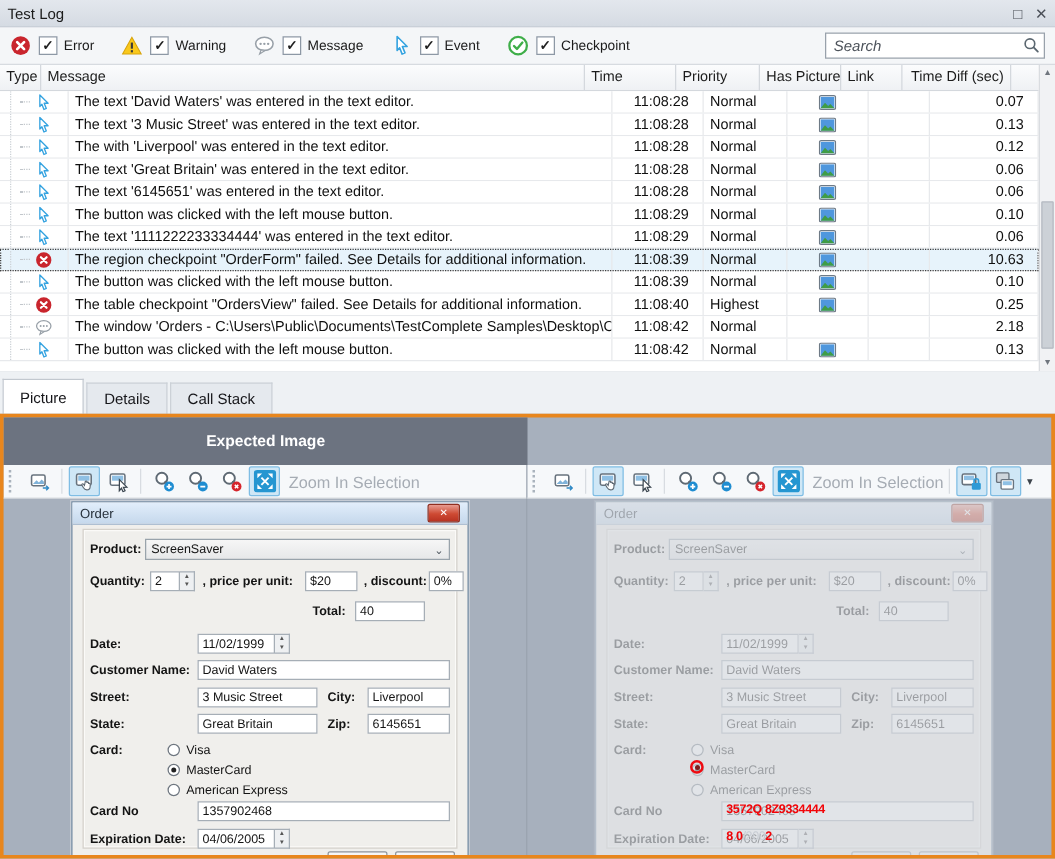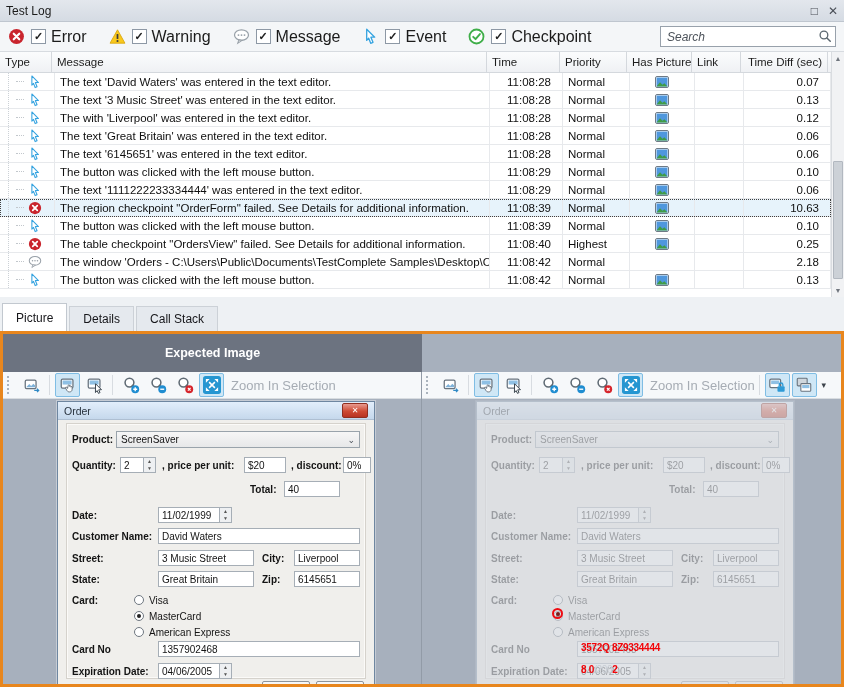--- a/index.html
+++ b/index.html
@@ -12,21 +12,21 @@
   .titlebar .wtitle{font-size:12px;color:#1b1b1b;flex:1;}
   .wbtn{font-size:12px;color:#4a4f57;margin-left:10px;cursor:default;line-height:1;}
   
   .filterbar{position:absolute;top:22px;left:0;right:0;height:30px;background:#f4f6f8;
     border-bottom:1px solid #d7dbe0;display:flex;align-items:center;padding:0 8px;box-sizing:border-box;}
   .fgroup{display:flex;align-items:center;margin-right:22px;}
   .fgroup .ficon{width:17px;height:17px;display:inline-flex;margin-right:6px;}
   .fgroup .ficon svg{width:100%;height:100%;}
   .cb{width:13px;height:13px;background:#fff;border:1px solid #8d98a5;display:inline-flex;
     align-items:center;justify-content:center;margin-right:5px;font-size:11px;font-weight:bold;color:#222;}
-  .flabel{font-size:16px;color:#1b1b1b;}
+  .flabel{font-size:11px;color:#1b1b1b;}
   .searchwrap{position:absolute;right:8px;top:4px;width:176px;height:21px;}
   .searchwrap input{width:100%;height:100%;box-sizing:border-box;border:1px solid #98a1ab;
     padding:0 22px 0 6px;font-size:12px;font-family:"Liberation Sans",sans-serif;background:#fff;}
   .searchwrap input::placeholder{font-style:italic;color:#4c525a;opacity:1;}
   .searchwrap .sicon{position:absolute;right:4px;top:3px;width:14px;height:14px;}
   .searchwrap .sicon svg{width:100%;height:100%;}
   
   .log-table{position:absolute;top:52px;left:0;right:0;height:245px;background:#fff;
     border-bottom:1px solid #ccd1d7;display:flex;}
   .tmain{width:831px;}
@@ -196,21 +196,21 @@
     <span class="sicon"><svg viewBox="0 0 16 16">
           <circle cx="6.8" cy="6.8" r="4.4" fill="none" stroke="#5b6770" stroke-width="1.5"></circle>
           <path d="M10.2 10.2 L14 14" stroke="#5b6770" stroke-width="1.7" stroke-linecap="round"></path>
         </svg></span>
   </div>
 </div>
 
 <div class="log-table">
   <div class="tmain">
     <div class="thead" id="log-table-header">
-        <div class="hc" style="width: 52px;">Type</div>
+        <div class="hc" style="width: 33px;">Type</div>
         <div class="hc" style="width: 435px;">Message</div>
         <div class="hc" style="width: 73px;">Time</div>
         <div class="hc" style="width: 67px;">Priority</div>
         <div class="hc" style="width: 65px;">Has Picture</div>
         <div class="hc" style="width: 49px;">Link</div>
         <div class="hc right" style="width: 87px;">Time Diff (sec)</div>
       </div>
     <div id="log-table-body">
         <div class="trow">
           <div class="c type" style="width:55px">

